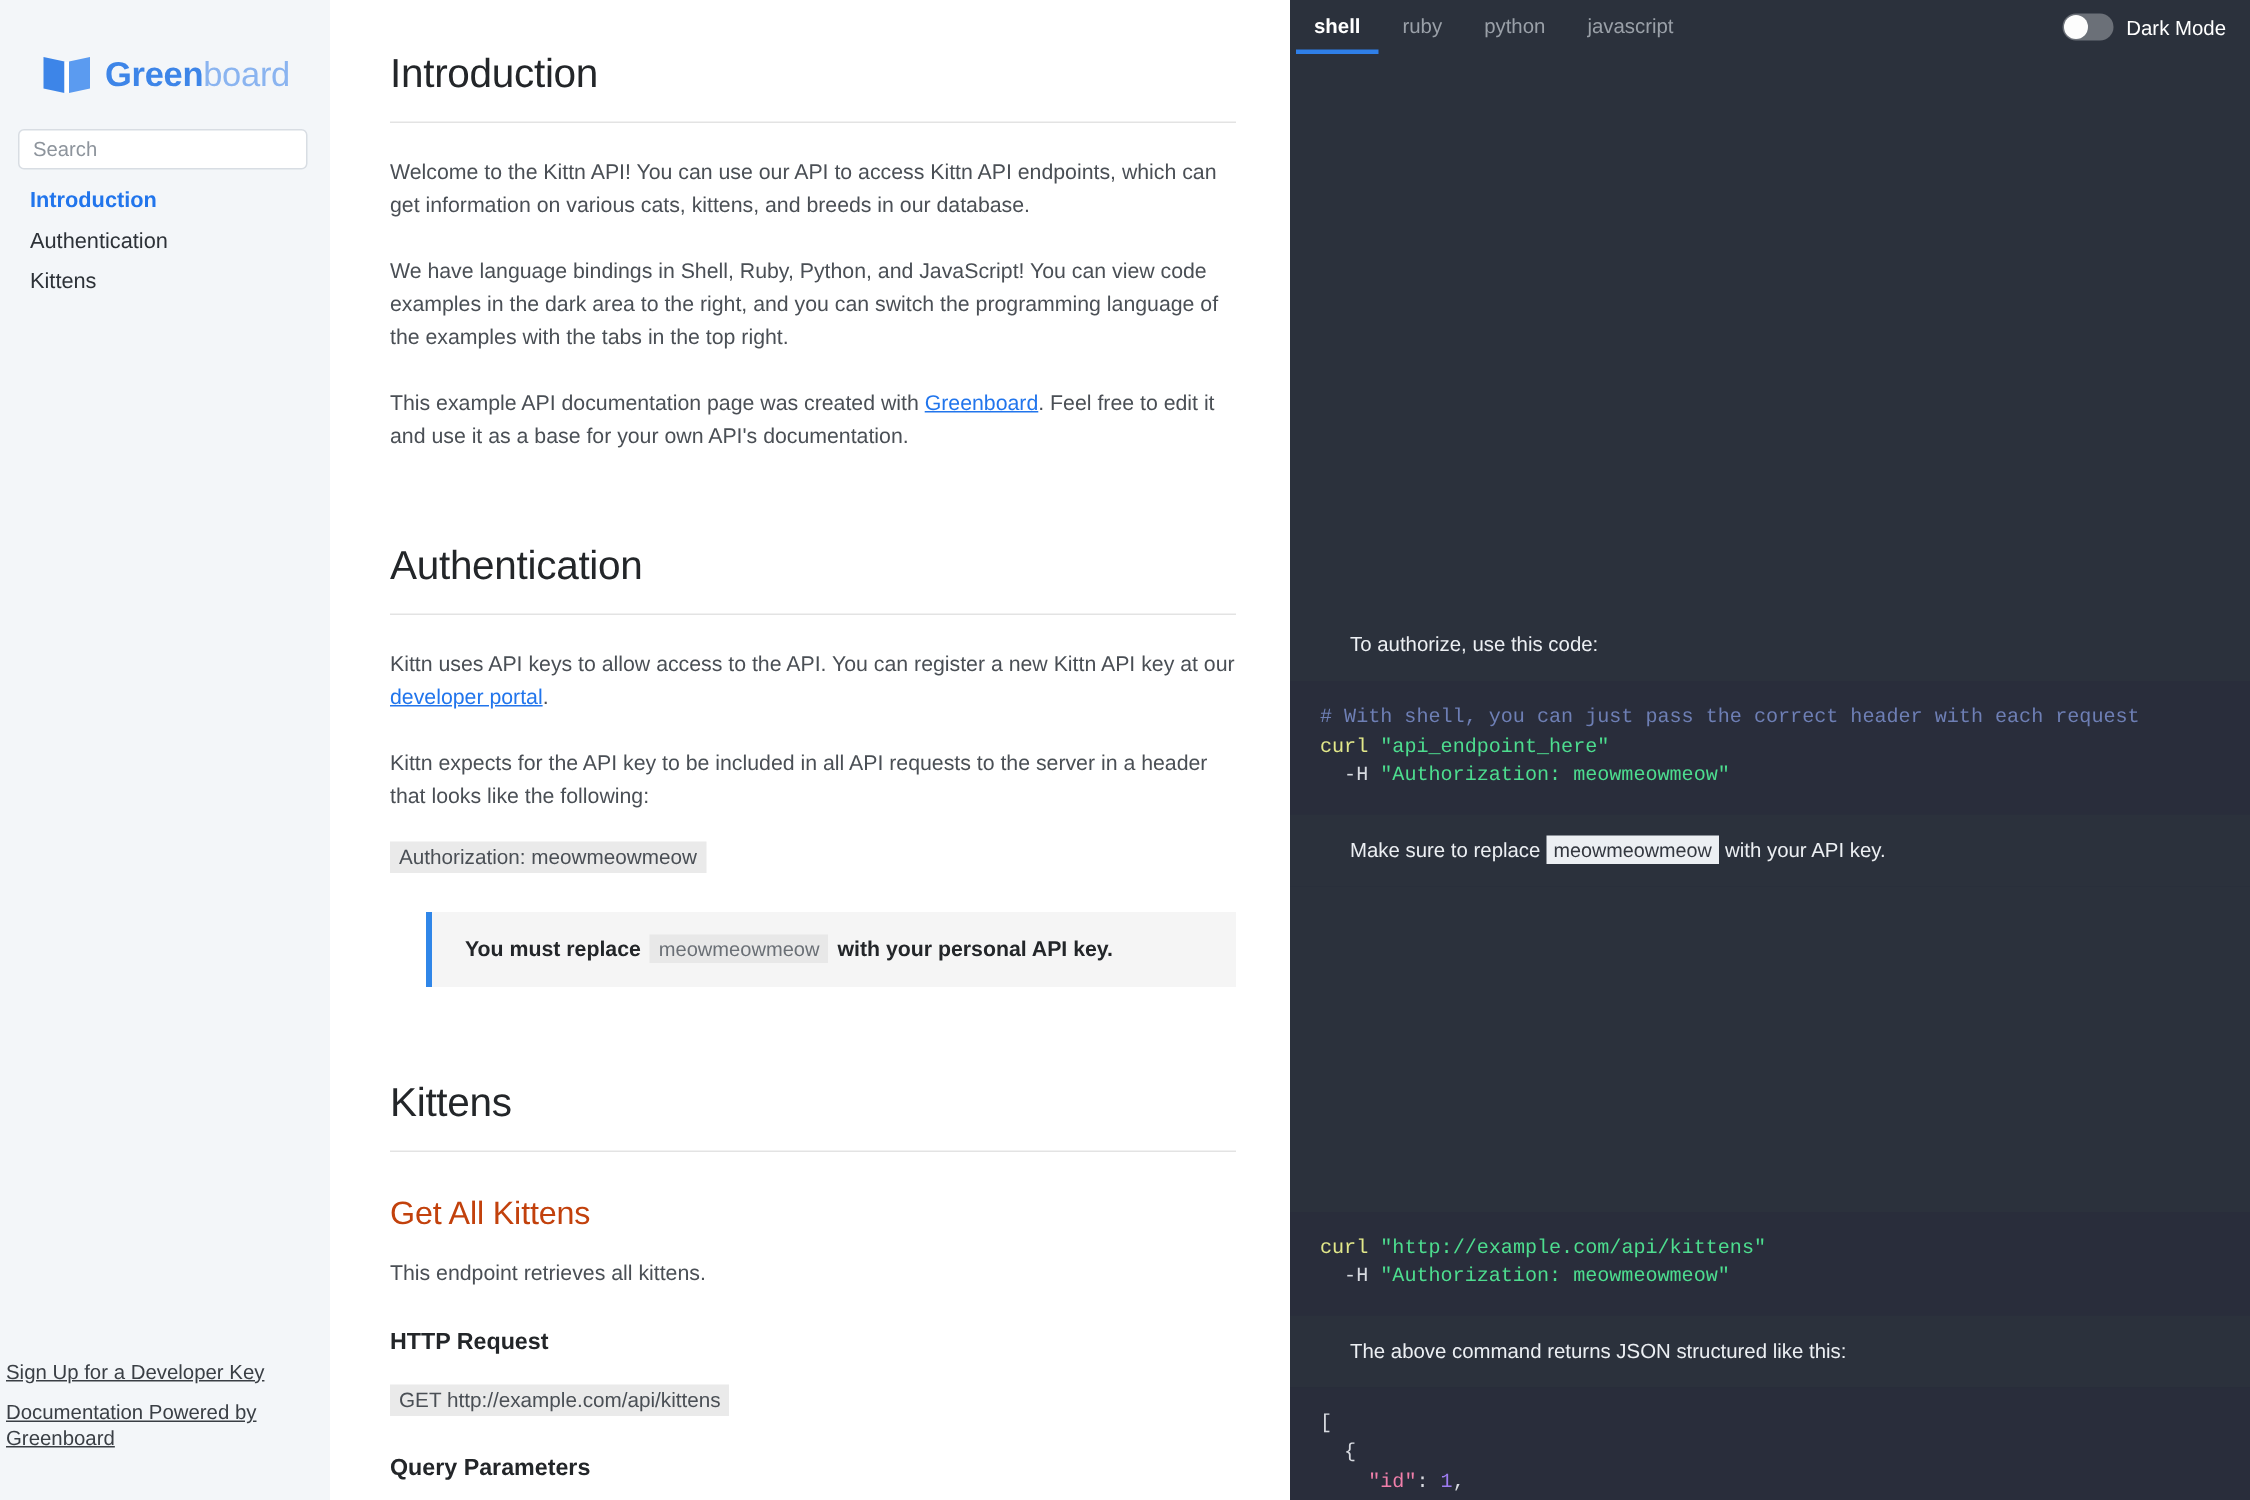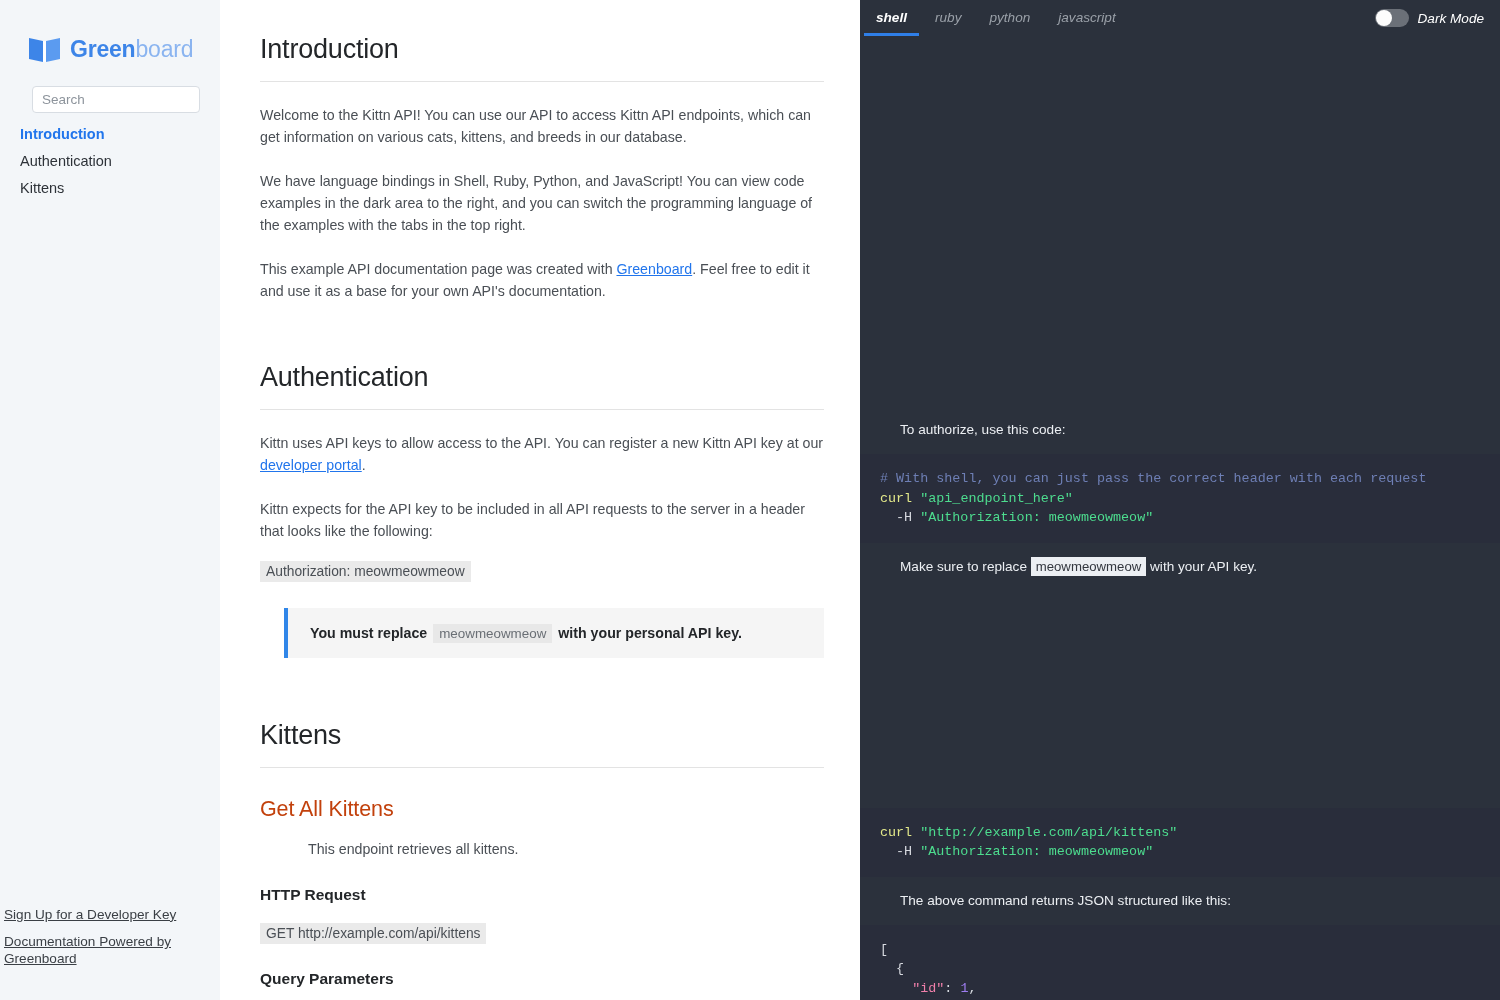--- a/index.html
+++ b/index.html
@@ -24,27 +24,26 @@
     display: flex; align-items: center; gap: 9px;
     padding: 36px 0 0 28px;
   }
   .logo-icon { width: 33px; height: 27px; display:block; }
   .logo-text { font-size: 23px; letter-spacing: -0.2px; line-height: 1; }
   .logo-text .t1 { color: #3d85e8; font-weight: 700; }
   .logo-text .t2 { color: #8ab4f0; font-weight: 400; }
 
   .search-wrap { padding: 23px 15px 0 12px; }
   .search-input {
-    width: 168px; height: 27px;
+    width: 193px; height: 27px;
     border: 1px solid #d8dde3; border-radius: 4px;
     background: #ffffff; color: #333;
     font-family: "Liberation Sans", sans-serif;
     font-size: 13.5px; padding: 0 9px;
     outline: none;
-    margin-left: 20px;
   }
   .search-input::placeholder { color: #8d949c; }
 
   .nav { padding: 8px 0 0 0; }
   .nav-item {
     display: block; padding: 2px 0 2px 20px;
     font-size: 14.5px; color: #2d3238; line-height: 23px;
     text-decoration: none; cursor: pointer;
   }
   .nav-item.active { color: #2175ec; font-weight: 700; }
@@ -71,21 +70,21 @@
     letter-spacing: -0.2px;
   }
   h1.sec.second { margin-top: 60px; }
   h1.sec.third { margin-top: 62px; }
   h2.sub { font-size: 21.5px; font-weight: 500; color: #c2410c; margin: 29px 0 0 0; letter-spacing: -0.1px; }
   h3.sub3 { font-size: 15.5px; font-weight: 700; color: #232629; margin: 26px 0 0 0; }
   p.body {
     font-size: 14.2px; line-height: 22px; color: #4a4f55;
     margin: 22px 0 0 0;
   }
-  p.body.tight { margin-top: 16px; margin-left: 48px; }
+  p.body.tight { margin-top: 16px; }
   a.inline { color: #2175ec; text-decoration: underline; cursor: pointer; }
   .codeline {
     display: inline-block; background: #eaeaea; color: #4a4f55;
     font-family: "Liberation Sans", sans-serif; font-size: 13.8px;
     padding: 3px 6px; margin-top: 19px;
   }
   .note {
     margin-top: 26px; background: #f5f5f5;
     border-left: 4px solid #3086e8;
     padding: 17px 18px 17px 22px;
@@ -99,21 +98,21 @@
   }
 
   
   .codepanel {
     flex: 1 1 auto; height: 1000px; background: #292d3b;
     position: relative; overflow: hidden;
   }
   .tabbar {
     height: 36px; background: #2b313c;
     display: flex; align-items: center;
-    padding: 0 0 0 2px; position: relative; font-style: italic;
+    padding: 0 0 0 2px; position: relative;
   }
   .tab {
     font-size: 13.6px; color: #9aa0a8; padding: 0 14px;
     line-height: 36px; cursor: pointer; position: relative;
   }
   .tab.active { color: #ffffff; font-weight: 700; }
   .tab.active::after {
     content: ""; position: absolute; left: 2px; right: 2px; bottom: 0;
     height: 3px; background: #2f7fe8;
   }

